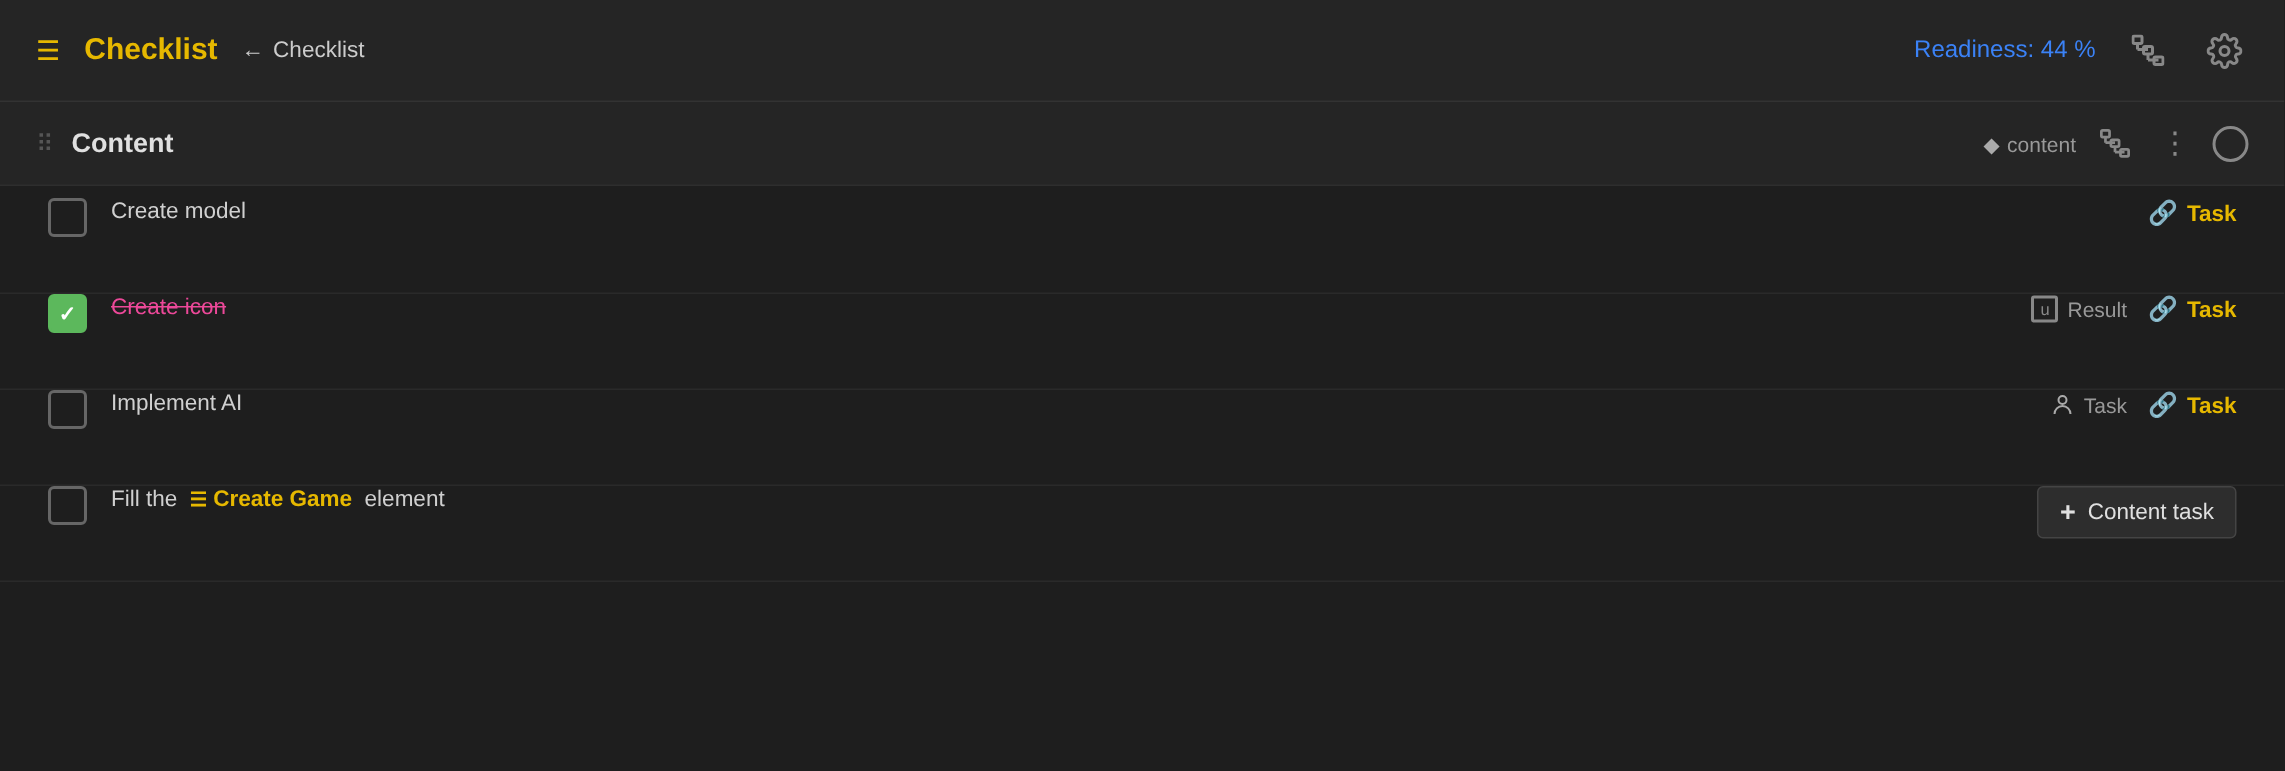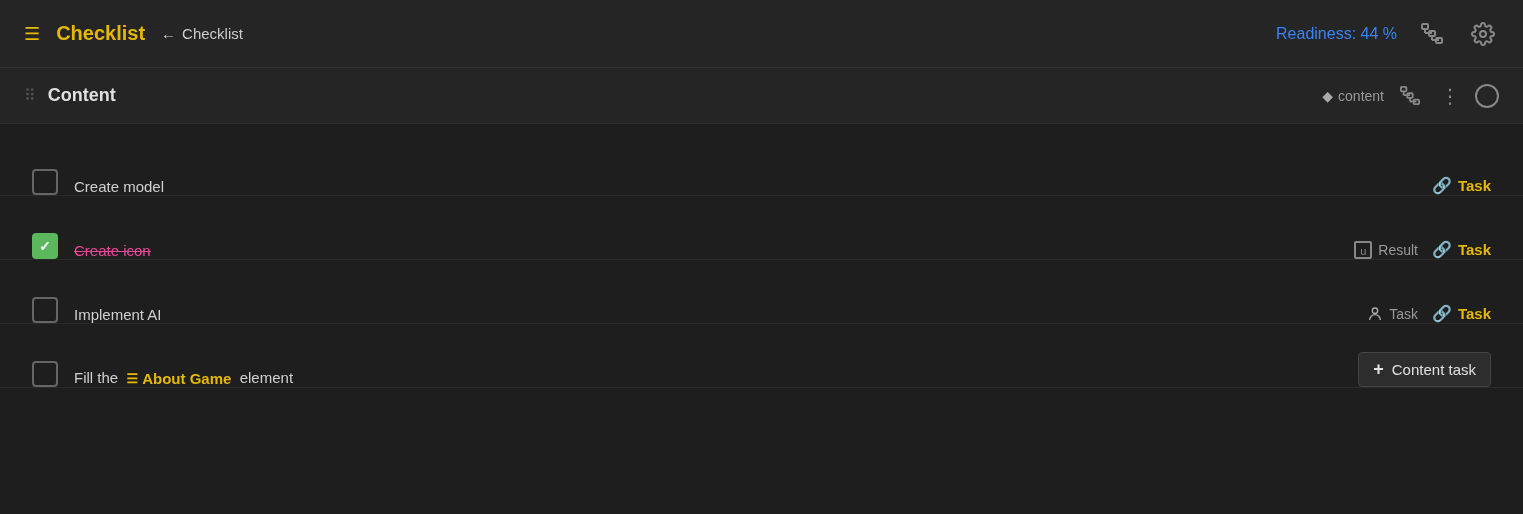--- a/index.html
+++ b/index.html
@@ -121,21 +121,21 @@
       display: inline-block;
     }
 
     
     .task-list {
       background: #1e1e1e;
       padding: 8px 0;
     }
     .task-row {
       display: flex;
-      align-items: flex-end;
+      align-items: flex-start;
       height: 64px;
       padding: 0 32px;
       border-bottom: 1px solid #2a2a2a;
       gap: 16px;
       cursor: pointer;
     }
     .task-checkbox {
       width: 26px;
       height: 26px;
       border: 2px solid #666;
@@ -335,21 +335,21 @@
       </span>
     </div>
   </div>
 
   <div class="task-row">
     <div class="task-checkbox"></div>
     <span class="task-label">
       Fill the&nbsp;
       <span class="mention-link">
         <span class="mention-icon">☰</span>
-        <span>About Game</span>
+        <span>Create Game</span>
       </span>
       &nbsp;element
     </span>
     <div class="task-right">
       <button class="create-task-btn">
         <span class="plus">+</span>
         <span>Content task</span>
       </button>
     </div>
   </div>

